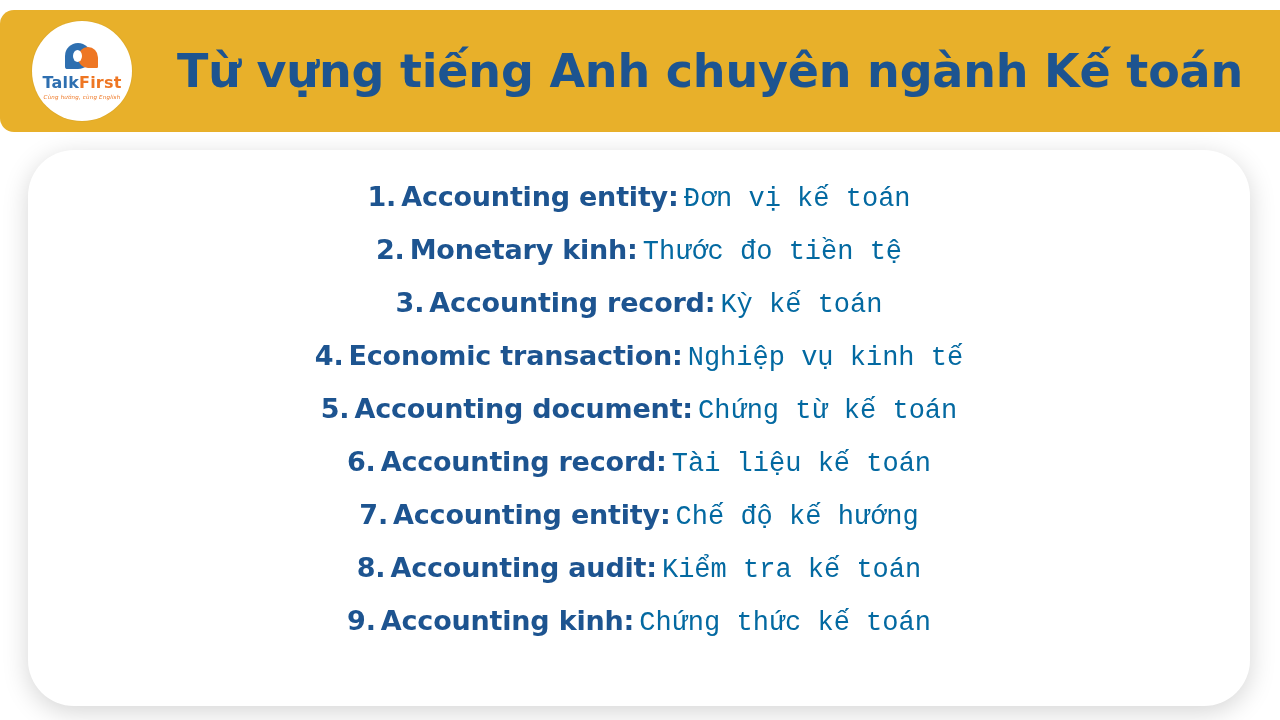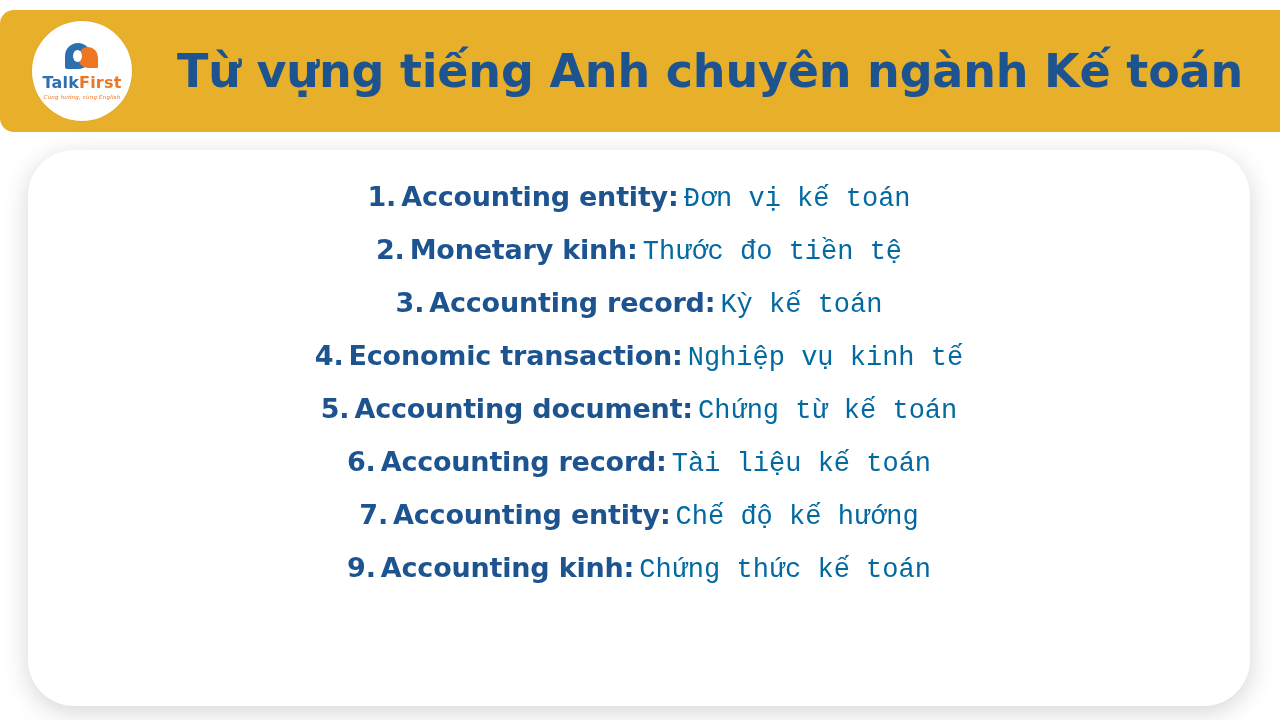--- a/index.html
+++ b/index.html
@@ -204,20 +204,25 @@
         <span class="term">6.</span>
         <span class="term">Accounting record:</span>
         <span class="meaning">Tài liệu kế toán</span>
       </li>
       <li class="vocab-item">
         <span class="term">7.</span>
         <span class="term">Accounting entity:</span>
         <span class="meaning">Chế độ kế hướng</span>
       </li>
       <li class="vocab-item">
+        <span class="term">8.</span>
+        <span class="term">Accounting audit:</span>
+        <span class="meaning">Kiểm tra kế toán</span>
+      </li>
+      <li class="vocab-item">
         <span class="term">9.</span>
         <span class="term">Accounting kinh:</span>
         <span class="meaning">Chứng thức kế toán</span>
       </li>
     </ul>
   </div>
 
 </div>
 
 </body></html>

